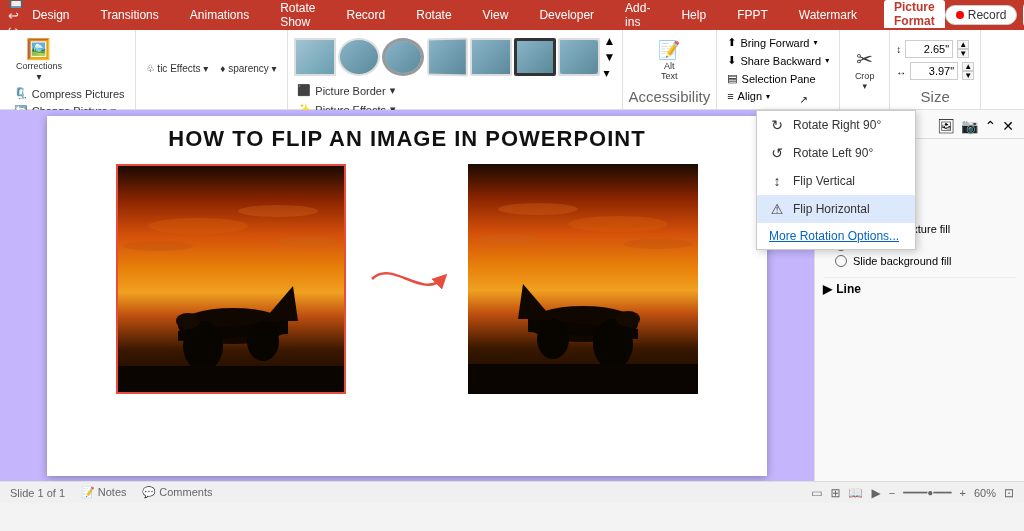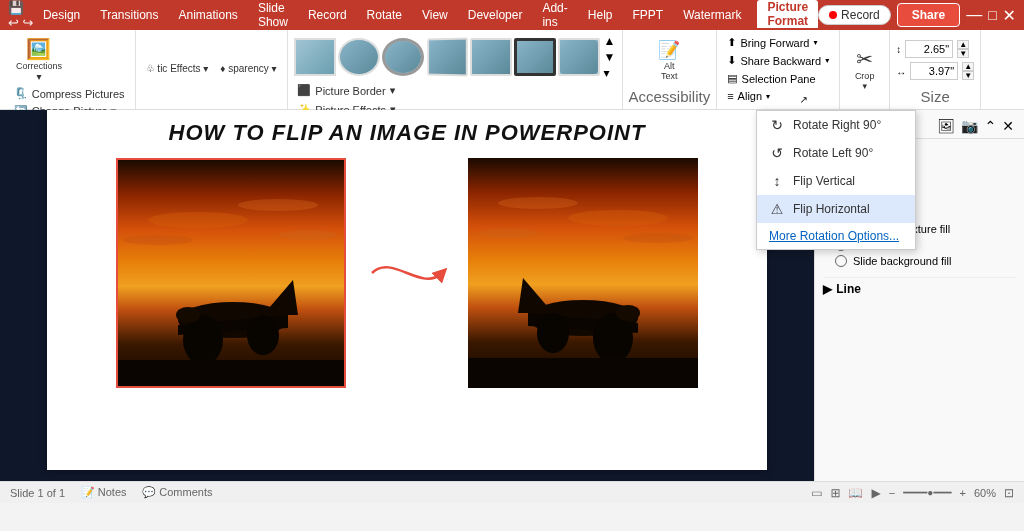--- a/index.html
+++ b/index.html
@@ -153,26 +153,26 @@
     
     .main-area {
       display: flex;
       height: calc(531px - 30px - 28px - 80px - 22px);
       background: #f0f0f0;
     }
 
     
     .slide-area {
       flex: 1;
-      background: #0f172a;
-      display: flex;
+      background: #c4b5fd;
+      display: flex;
+      align-items: center;
       justify-content: center;
       overflow: hidden;
       position: relative;
-      font-style: italic;
     }
     .slide-canvas {
       background: white;
       width: 720px;
       height: 360px;
       position: relative;
       box-shadow: 0 2px 8px rgba(0,0,0,0.3);
       display: flex;
       flex-direction: column;
       align-items: center;
@@ -321,25 +321,25 @@
       border: 1px solid #7baef0;
     }
   </style>
 </head>
 <body>
 
 <div class="title-bar">
   <div class="title-bar-left">
     <span style="font-size:13px; color:white; opacity:0.9">💾 ↩ ↪</span>
   </div>
-  <div style="display:flex; gap:4px; height:100%; align-items:flex-end;">
+  <div style="display:flex; gap:15px; height:100%; align-items:flex-end;">
     <span class="menu-tab" style="color:white; background:transparent; font-size:12px; padding:3px 8px;">Design</span>
     <span class="menu-tab" style="color:white; background:transparent; font-size:12px; padding:3px 8px;">Transitions</span>
     <span class="menu-tab" style="color:white; background:transparent; font-size:12px; padding:3px 8px;">Animations</span>
-    <span class="menu-tab" style="color:white; background:transparent; font-size:12px; padding:3px 8px;">Slide Show</span>
+    <span class="menu-tab" style="color:white; background:transparent; font-size:12px; padding:3px 8px;">Rotate Show</span>
     <span class="menu-tab" style="color:white; background:transparent; font-size:12px; padding:3px 8px;">Record</span>
     <span class="menu-tab" style="color:white; background:transparent; font-size:12px; padding:3px 8px;">Rotate</span>
     <span class="menu-tab" style="color:white; background:transparent; font-size:12px; padding:3px 8px;">View</span>
     <span class="menu-tab" style="color:white; background:transparent; font-size:12px; padding:3px 8px;">Developer</span>
     <span class="menu-tab" style="color:white; background:transparent; font-size:12px; padding:3px 8px;">Add-ins</span>
     <span class="menu-tab" style="color:white; background:transparent; font-size:12px; padding:3px 8px;">Help</span>
     <span class="menu-tab" style="color:white; background:transparent; font-size:12px; padding:3px 8px;">FPPT</span>
     <span class="menu-tab" style="color:white; background:transparent; font-size:12px; padding:3px 8px;">Watermark</span>
     <span class="menu-tab active" style="background:white; color:#c0392b; font-weight:700; font-size:12px; padding:4px 10px; margin-left:4px; border-radius:3px 3px 0 0;">Picture Format</span>
   </div>

